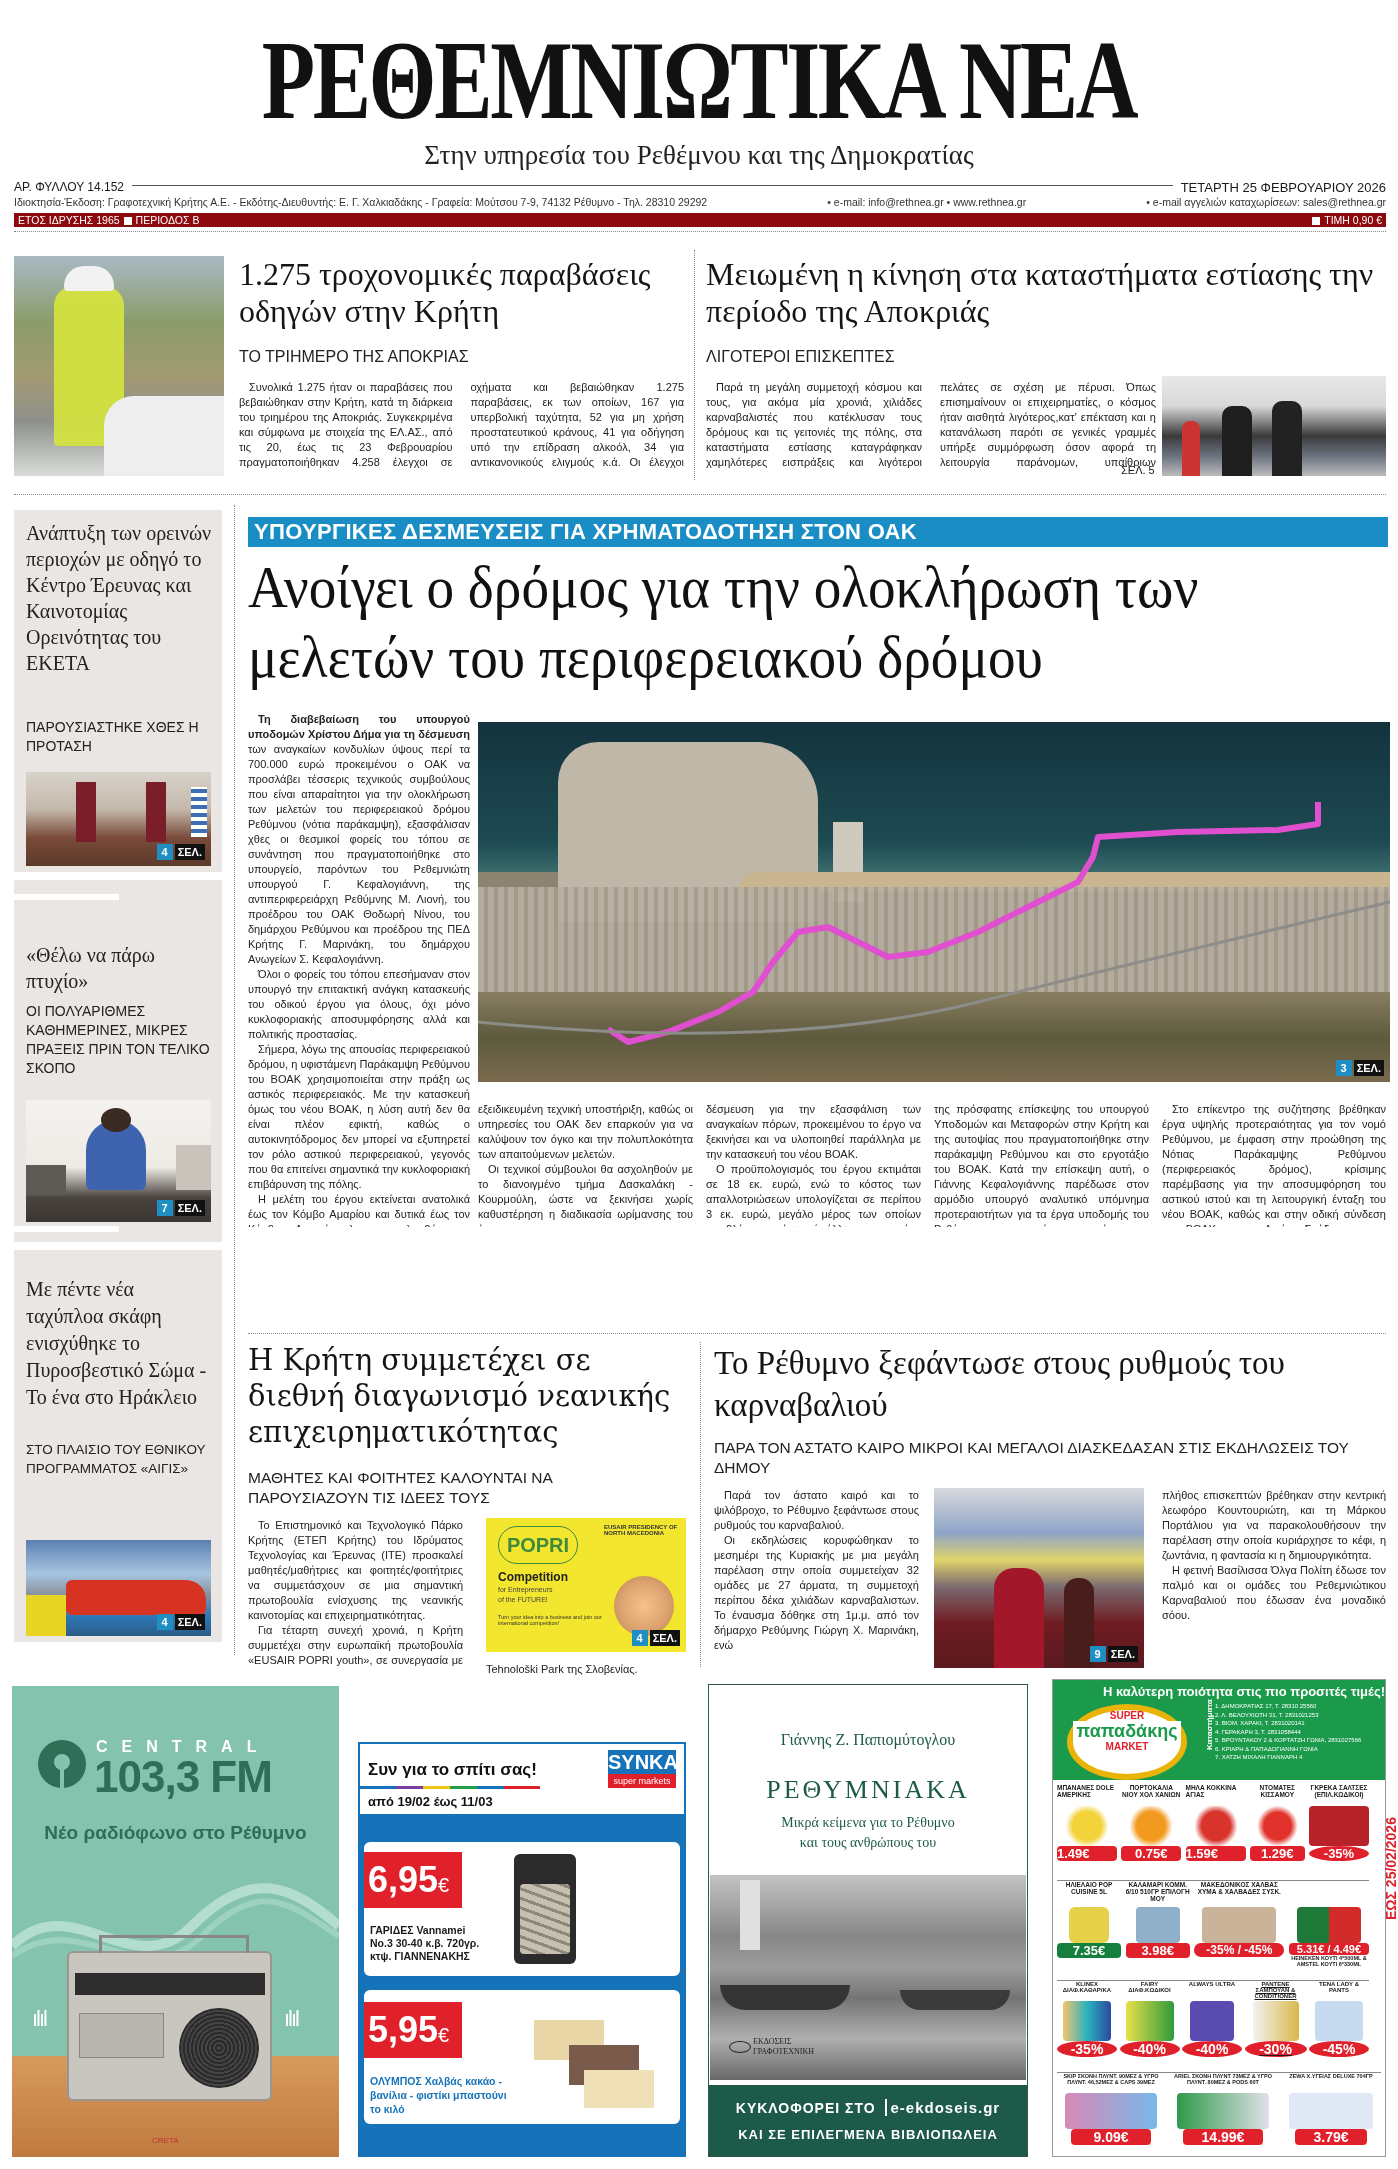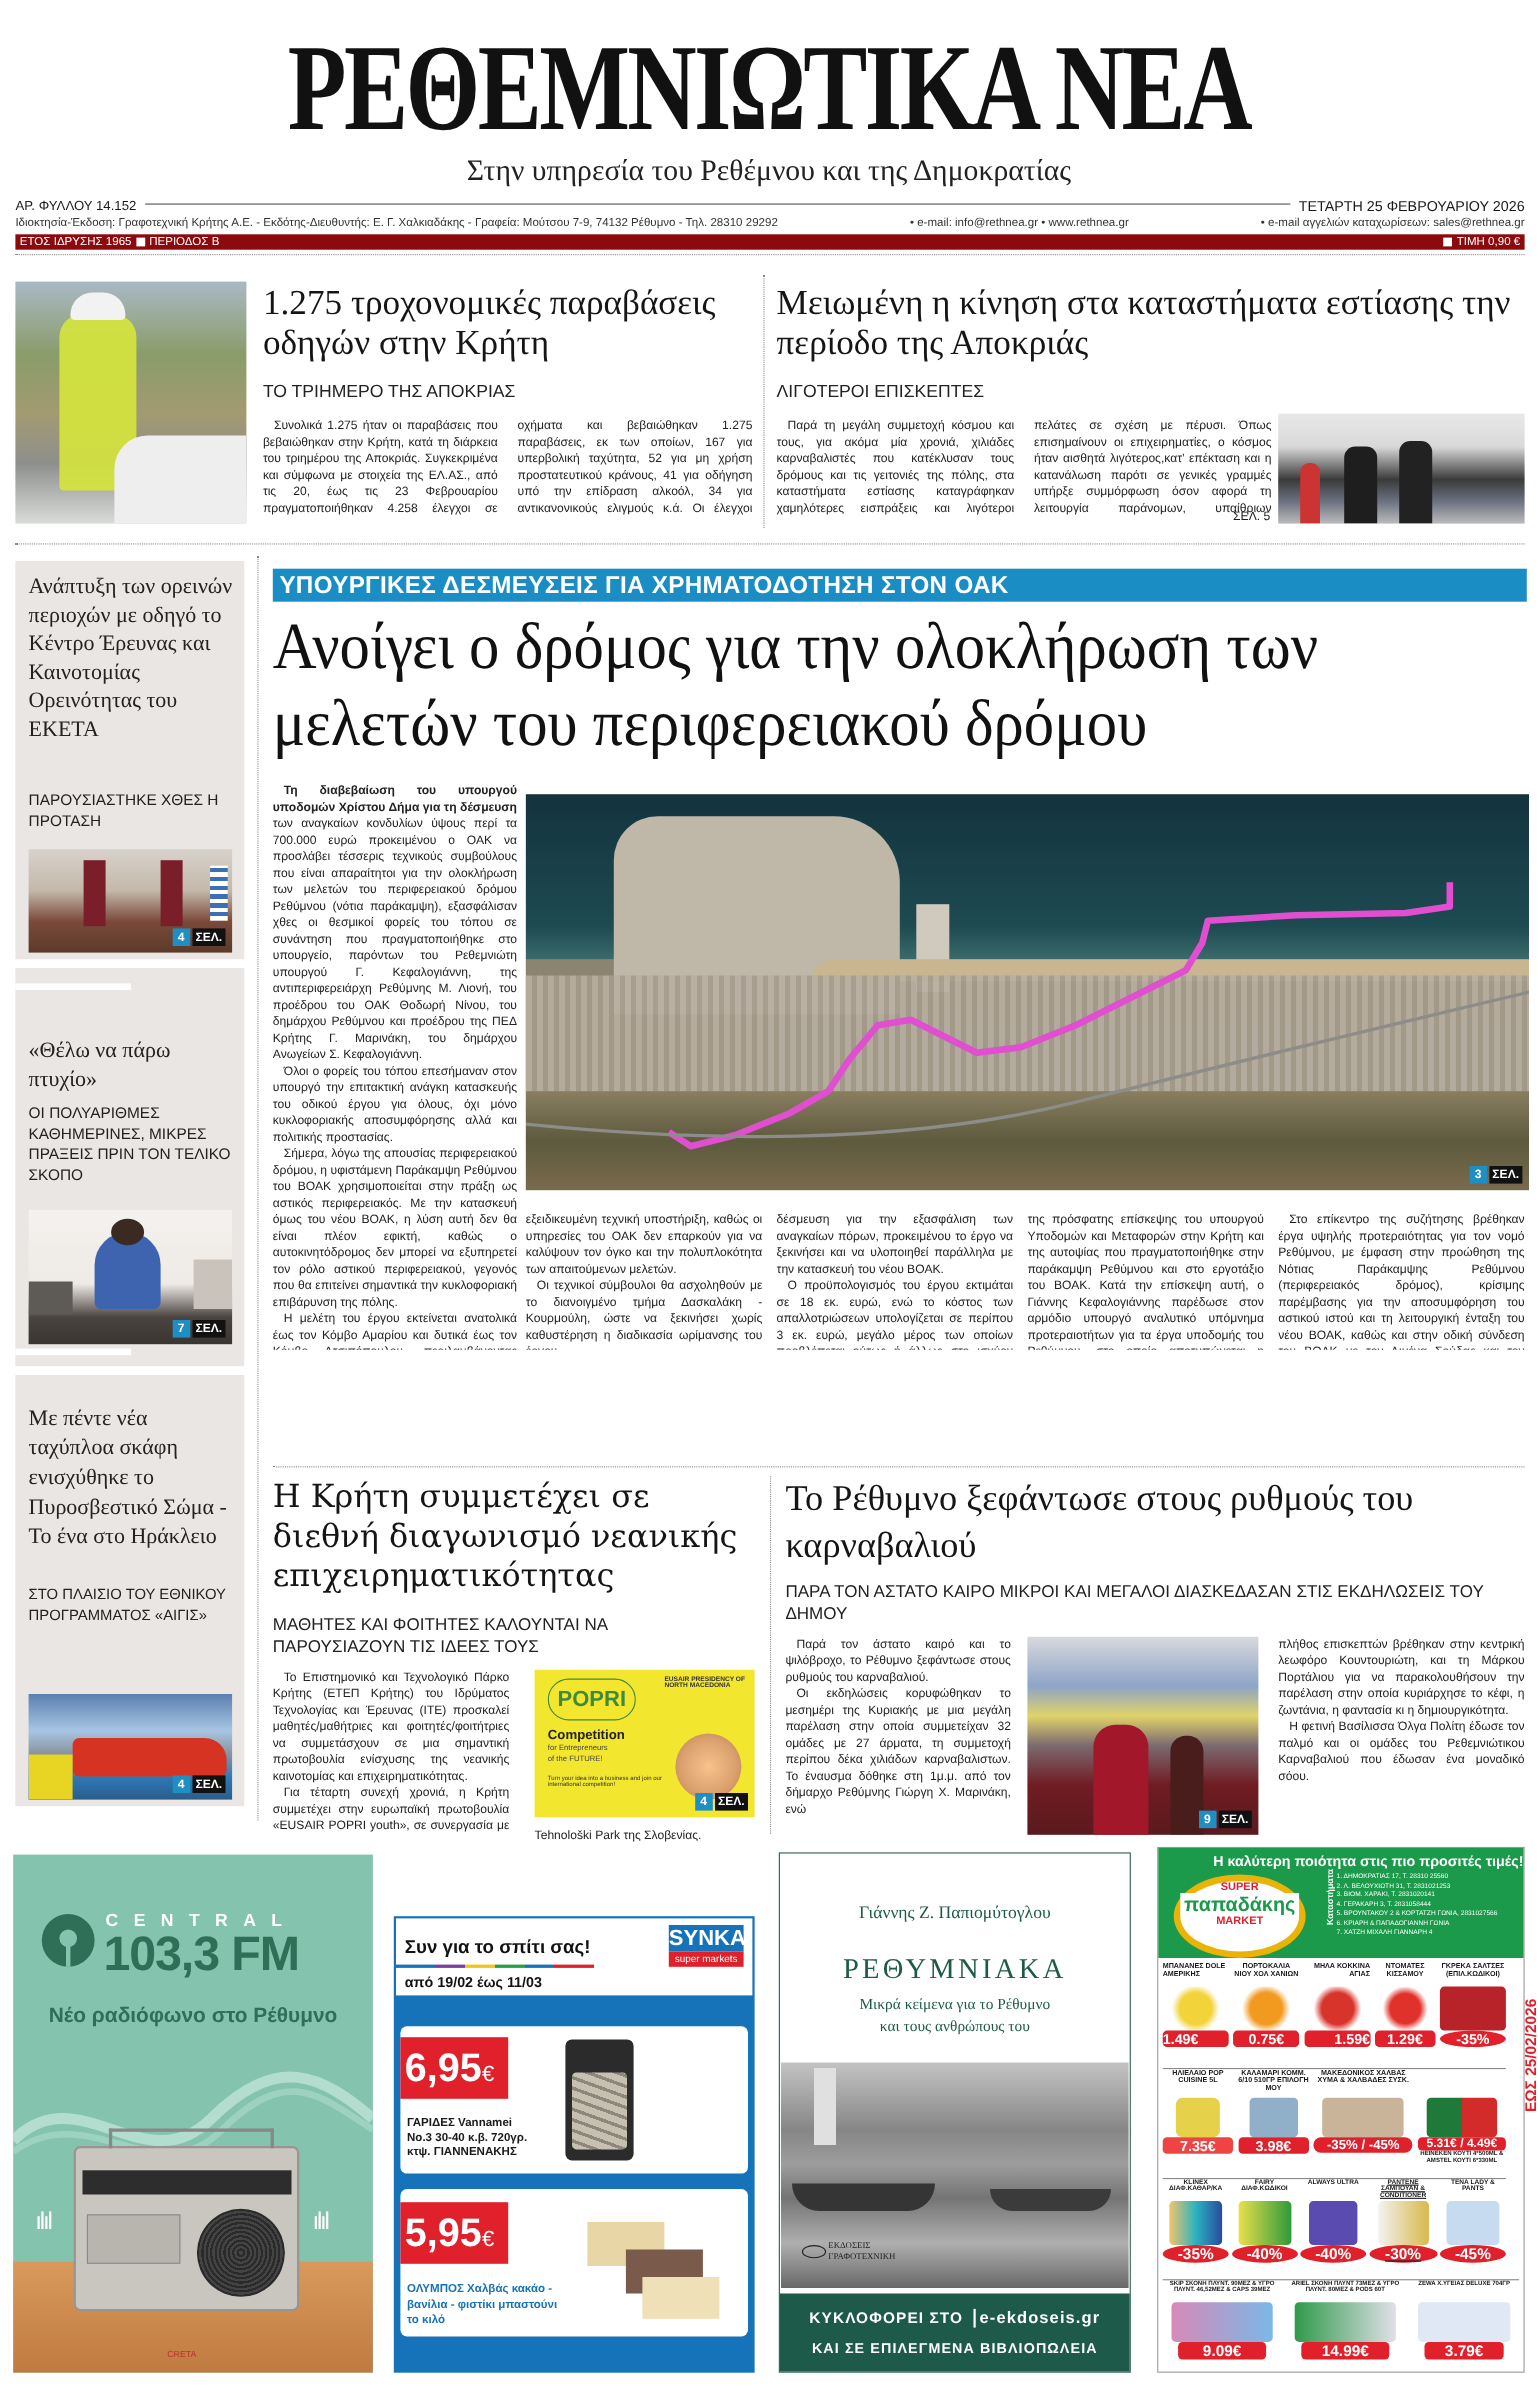--- a/index.html
+++ b/index.html
@@ -335,42 +335,42 @@
     <div style="width:60px;text-align:left;font-size:6.5px;font-weight:bold;">
         <div style="height:22px;">ΜΠΑΝΑΝΕΣ DOLE ΑΜΕΡΙΚΗΣ</div>
         <div style="height:40px;background:radial-gradient(circle,#f3d33a 40%,transparent 60%);"></div>
         <div style="background:#e0202a;color:#fff;font-size:13px;border-radius:4px;">1.49€</div>
       </div>
     <div style="width:60px;text-align:center;font-size:6.5px;font-weight:bold;">
         <div style="height:22px;">ΠΟΡΤΟΚΑΛΙΑ ΝΙΟΥ ΧΟΛ ΧΑΝΙΩΝ</div>
         <div style="height:40px;background:radial-gradient(circle,#f29a1f 40%,transparent 60%);"></div>
         <div style="background:#e0202a;color:#fff;font-size:13px;border-radius:4px;">0.75€</div>
       </div>
-    <div style="width:60px;text-align:right;font-size:6.5px;font-weight:bold;">
+    <div style="width:60px;text-align:left;font-size:6.5px;font-weight:bold;">
         <div style="height:22px;">ΜΗΛΑ ΚΟΚΚΙΝΑ ΑΓΙΑΣ</div>
         <div style="height:40px;background:radial-gradient(circle,#d8342c 40%,transparent 60%);"></div>
         <div style="background:#e0202a;color:#fff;font-size:13px;border-radius:4px;">1.59€</div>
       </div>
     <div style="width:55px;text-align:center;font-size:6.5px;font-weight:bold;">
         <div style="height:22px;">ΝΤΟΜΑΤΕΣ ΚΙΣΣΑΜΟΥ</div>
         <div style="height:40px;background:radial-gradient(circle,#e0322a 40%,transparent 60%);"></div>
         <div style="background:#e0202a;color:#fff;font-size:13px;border-radius:4px;">1.29€</div>
       </div>
     <div style="width:60px;text-align:center;font-size:6.5px;font-weight:bold;">
         <div style="height:22px;">ΓΚΡΕΚΑ ΣΑΛΤΣΕΣ (ΕΠΙΛ.ΚΩΔΙΚΟΙ)</div>
         <div style="height:40px;background:#b8232a;border-radius:4px;"></div>
         <div style="background:#e0202a;color:#fff;font-size:13px;border-radius:50%;">-35%</div>
       </div>
   </div>
 
   <div class="abs" style="left:4px;top:200px;width:312px;height:95px;display:flex;justify-content:space-between;border-top:1px solid #888;">
     <div style="width:64px;text-align:center;font-size:6.5px;font-weight:bold;">
         <div style="height:26px;">ΗΛΙΕΛΑΙΟ POP CUISINE 5L</div>
         <div style="height:36px;background:#e6d24a;margin:0 12px;border-radius:6px;"></div>
-        <div style="background:#ef4444;color:#fff;font-size:13px;border-radius:4px;">7.35€</div>
+        <div style="background:#15803d;color:#fff;font-size:13px;border-radius:4px;">7.35€</div>
       </div>
     <div style="width:64px;text-align:center;font-size:6.5px;font-weight:bold;">
         <div style="height:26px;">ΚΑΛΑΜΑΡΙ ΚΟΜΜ. 6/10 510ΓΡ ΕΠΙΛΟΓΗ ΜΟΥ</div>
         <div style="height:36px;background:#8fb0c8;margin:0 10px;border-radius:4px;"></div>
         <div style="background:#e0202a;color:#fff;font-size:13px;border-radius:4px;">3.98€</div>
       </div>
     <div style="width:90px;text-align:center;font-size:6.5px;font-weight:bold;">
         <div style="height:26px;">ΜΑΚΕΔΟΝΙΚΟΣ ΧΑΛΒΑΣ ΧΥΜΑ &amp; ΧΑΛΒΑΔΕΣ ΣΥΣΚ.</div>
         <div style="height:36px;background:#c9b49a;margin:0 8px;border-radius:4px;"></div>
         <div style="background:#e0202a;color:#fff;font-size:12px;border-radius:20px;">-35% / -45%</div>

